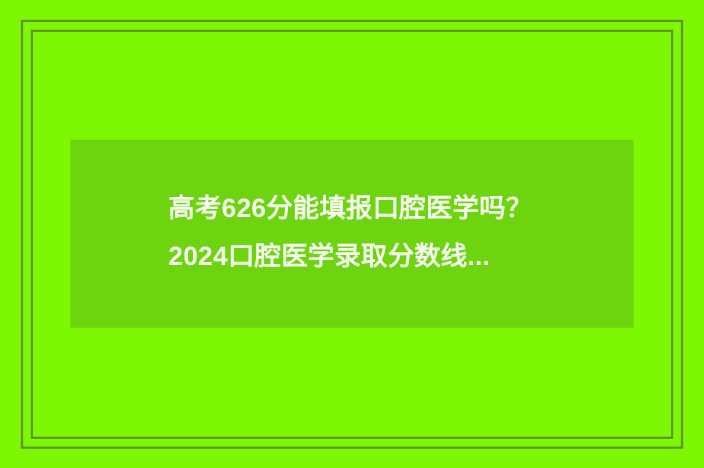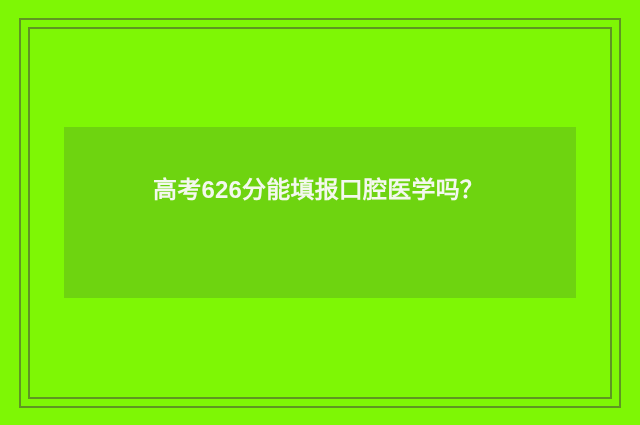--- a/index.html
+++ b/index.html
@@ -85,15 +85,16 @@
 
 <div class="banner">
 
   <div class="frame-outer"></div>
   <div class="frame-inner"></div>
 
   <div class="text-panel"></div>
 
   <div class="headline">
     <span class="headline-line">高考626分能填报口腔医学吗？</span>
+    <span class="headline-line">2024口腔医学录取分数线...</span>
   </div>
 
 </div>
 
 </body></html>

